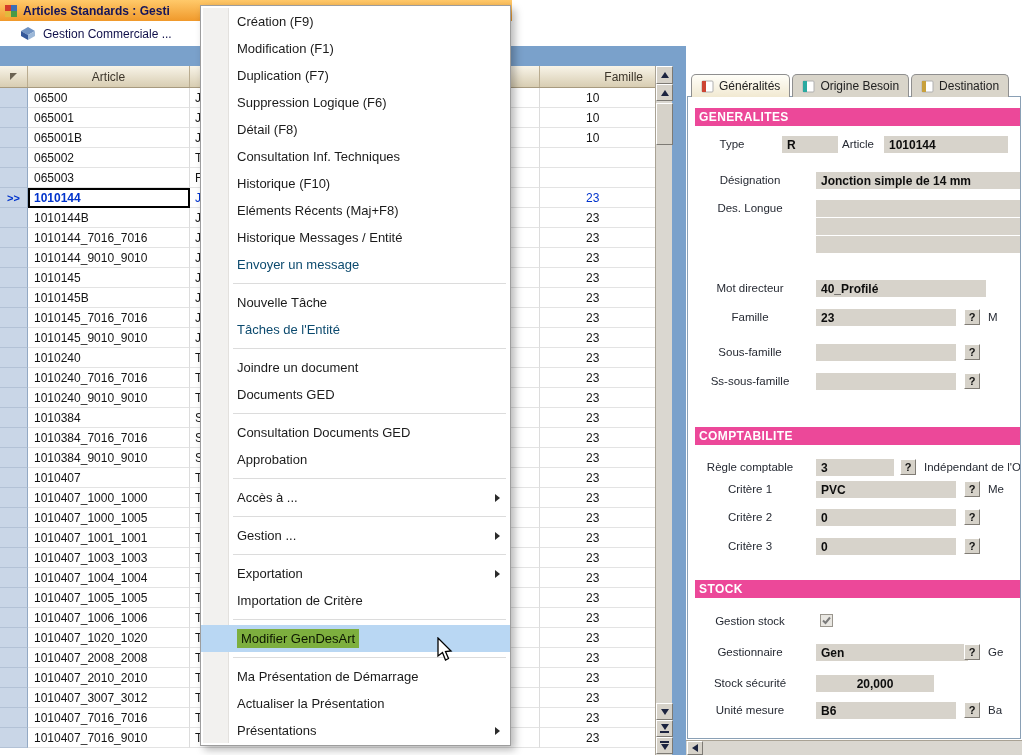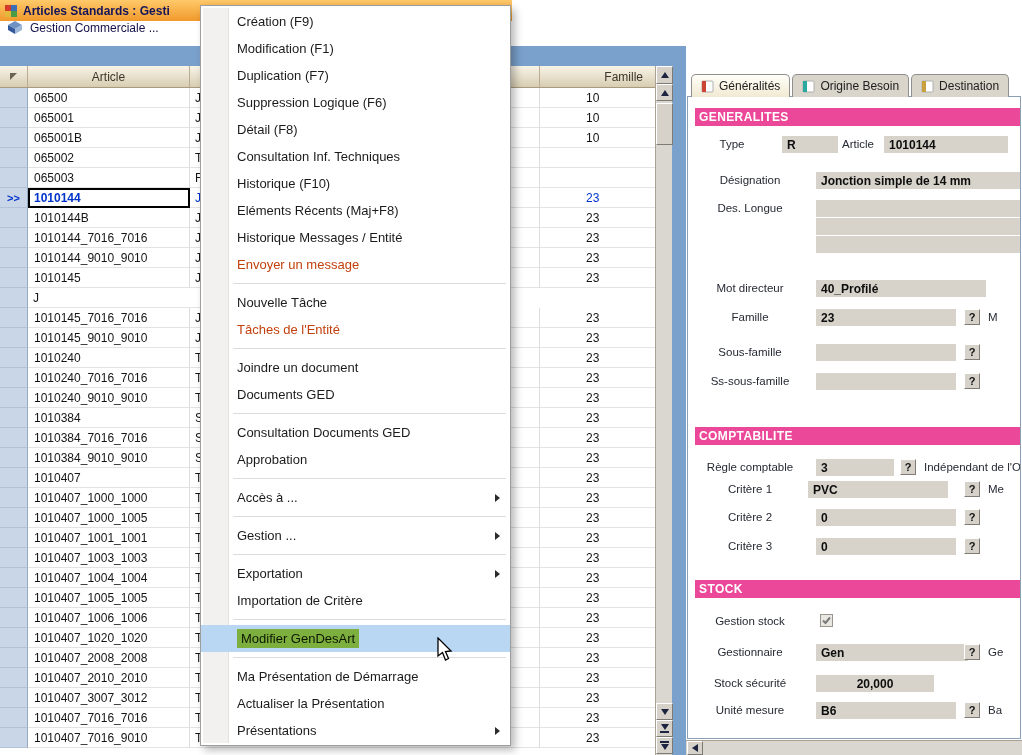--- a/index.html
+++ b/index.html
@@ -4,21 +4,21 @@
 <style>
   *{box-sizing:border-box;margin:0;padding:0}
   html,body{width:1022px;height:755px;overflow:hidden;background:#fff;
     font-family:"Liberation Sans",sans-serif;position:relative}
 
   
   #titlebar{position:absolute;left:0;top:0;width:512px;height:21px;
     background:linear-gradient(#ffc96a,#f0992b);display:flex;align-items:center;gap:5px;
     padding-left:4px;font-size:12px;font-weight:bold;color:#14145a;white-space:nowrap;overflow:hidden}
   #subtitlebar{position:absolute;left:0;top:21px;width:1022px;height:25px;background:#fff;
-    display:flex;gap:7px;padding-left:8px;font-size:12px;color:#10104a;white-space:nowrap}
+    display:flex;align-items:center;gap:7px;padding-left:21px;font-size:12px;color:#10104a;white-space:nowrap}
   #band-top{position:absolute;left:0;top:46px;width:672px;height:20px;background:#7aa1cb}
   #band-right{position:absolute;left:672px;top:46px;width:14px;height:709px;background:#7aa1cb}
 
   
   #grid{position:absolute;left:0;top:66px;width:655px;height:689px;background:#fff;font-size:12px}
   #grid-header{height:22px;display:flex;background:linear-gradient(#f8f4e8,#d8cdb2);border-bottom:1px solid #a79a7f}
   .h-cell{border-right:1px solid #b9ac90;display:flex;align-items:center;justify-content:center;
     color:#3c352a;height:100%}
   .h-mark{width:28px;position:relative}
   .h-art{width:162px}
@@ -65,21 +65,21 @@
   #hscroll{position:absolute;left:0;top:694px;width:336px;height:15px;background:#dad7d0;border-top:1px solid #a9a294}
   .hbtn{position:absolute;left:1px;top:0;width:16px;height:14px;background:#d6d2c9;border:1px solid;
     border-color:#fff #7d7a74 #7d7a74 #fff;display:flex;align-items:center;justify-content:center}
   .tri-left{width:0;height:0;border-top:4px solid transparent;border-bottom:4px solid transparent;border-right:6px solid #1c2440}
 
   
   #menu{position:absolute;left:200px;top:5px;width:311px;height:741px;background:#fff;
     border:1px solid #9d9d9d;box-shadow:4px 4px 8px rgba(0,0,0,.28);z-index:40;padding:2px 0;overflow:hidden}
   #menu-gutter{position:absolute;left:2px;top:2px;bottom:2px;width:26px;background:#f2f1ef;border-right:1px solid #e3e1de}
   .mitem{position:relative;height:27px;line-height:27px;padding-left:36px;font-size:13px;color:#1b1b1b;white-space:nowrap}
-  .mitem.disabled{color:#c2410c}
+  .mitem.disabled{color:#0c4a6e}
   .mitem .arrow{position:absolute;right:10px;top:10px;width:0;height:0;
     border-top:4px solid transparent;border-bottom:4px solid transparent;border-left:5px solid #2b2b2b}
   .msep{height:1px;background:#dcdcdc;margin:5px 4px 5px 32px}
   .mitem.hl{background:#b9d7f3}
   .mitem.hl .lab{background:#7daf3e;padding:2px 4px;color:#0c1600}
 
   
   #cursor{position:absolute;left:437px;top:637px;z-index:60}
 
   .ticon svg{display:block}
@@ -178,20 +178,21 @@
         <div class="c-fam">23</div>
       </div>
       <div class="grow">
         <div class="c-mark"></div>
         <div class="c-art">1010145</div>
         <div class="c-des">J</div>
         <div class="c-fam">23</div>
       </div>
       <div class="grow">
         <div class="c-mark"></div>
+        <div class="c-art">1010145B</div>
         <div class="c-des">J</div>
         <div class="c-fam">23</div>
       </div>
       <div class="grow">
         <div class="c-mark"></div>
         <div class="c-art">1010145_7016_7016</div>
         <div class="c-des">J</div>
         <div class="c-fam">23</div>
       </div>
       <div class="grow">
@@ -409,21 +410,21 @@
     <div class="qbtn" style="top:276px;left:276px">?</div>
 
     <div class="sec" style="top:330px">COMPTABILITE</div>
 
     <div class="flabel" style="top:362px">Règle comptable</div>
     <div class="fbox" style="top:362px;left:128px;width:78px">3</div>
     <div class="qbtn" style="top:362px;left:212px">?</div>
     <div class="fsuffix" style="top:362px;left:236px">Indépendant de l'Ori</div>
 
     <div class="flabel" style="top:384px">Critère 1</div>
-    <div class="fbox" style="top:384px;left:120px;width:140px">PVC</div>
+    <div class="fbox" style="top:384px;left:128px;width:140px">PVC</div>
     <div class="qbtn" style="top:384px;left:276px">?</div>
     <div class="fsuffix" style="top:384px;left:300px">Me</div>
 
     <div class="flabel" style="top:412px">Critère 2</div>
     <div class="fbox" style="top:412px;left:128px;width:140px">0</div>
     <div class="qbtn" style="top:412px;left:276px">?</div>
 
     <div class="flabel" style="top:441px">Critère 3</div>
     <div class="fbox" style="top:441px;left:128px;width:140px">0</div>
     <div class="qbtn" style="top:441px;left:276px">?</div>

